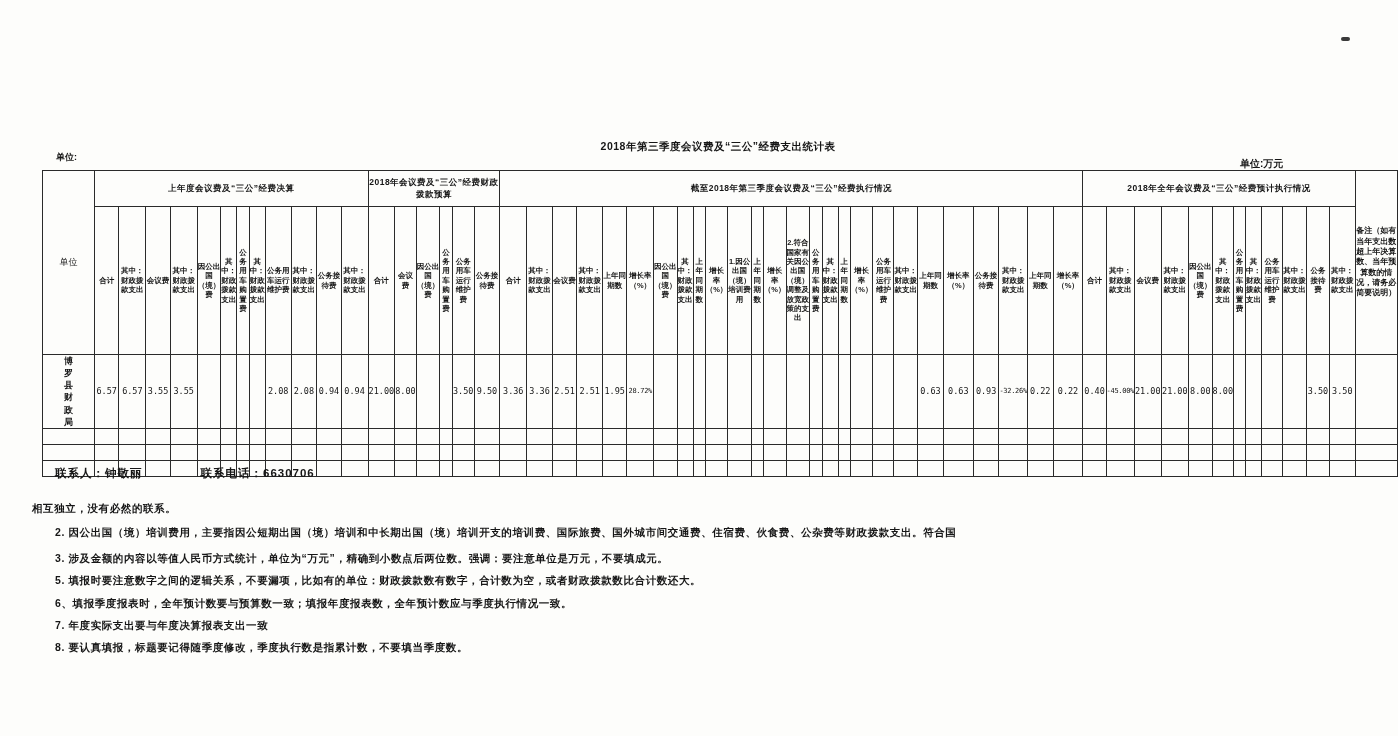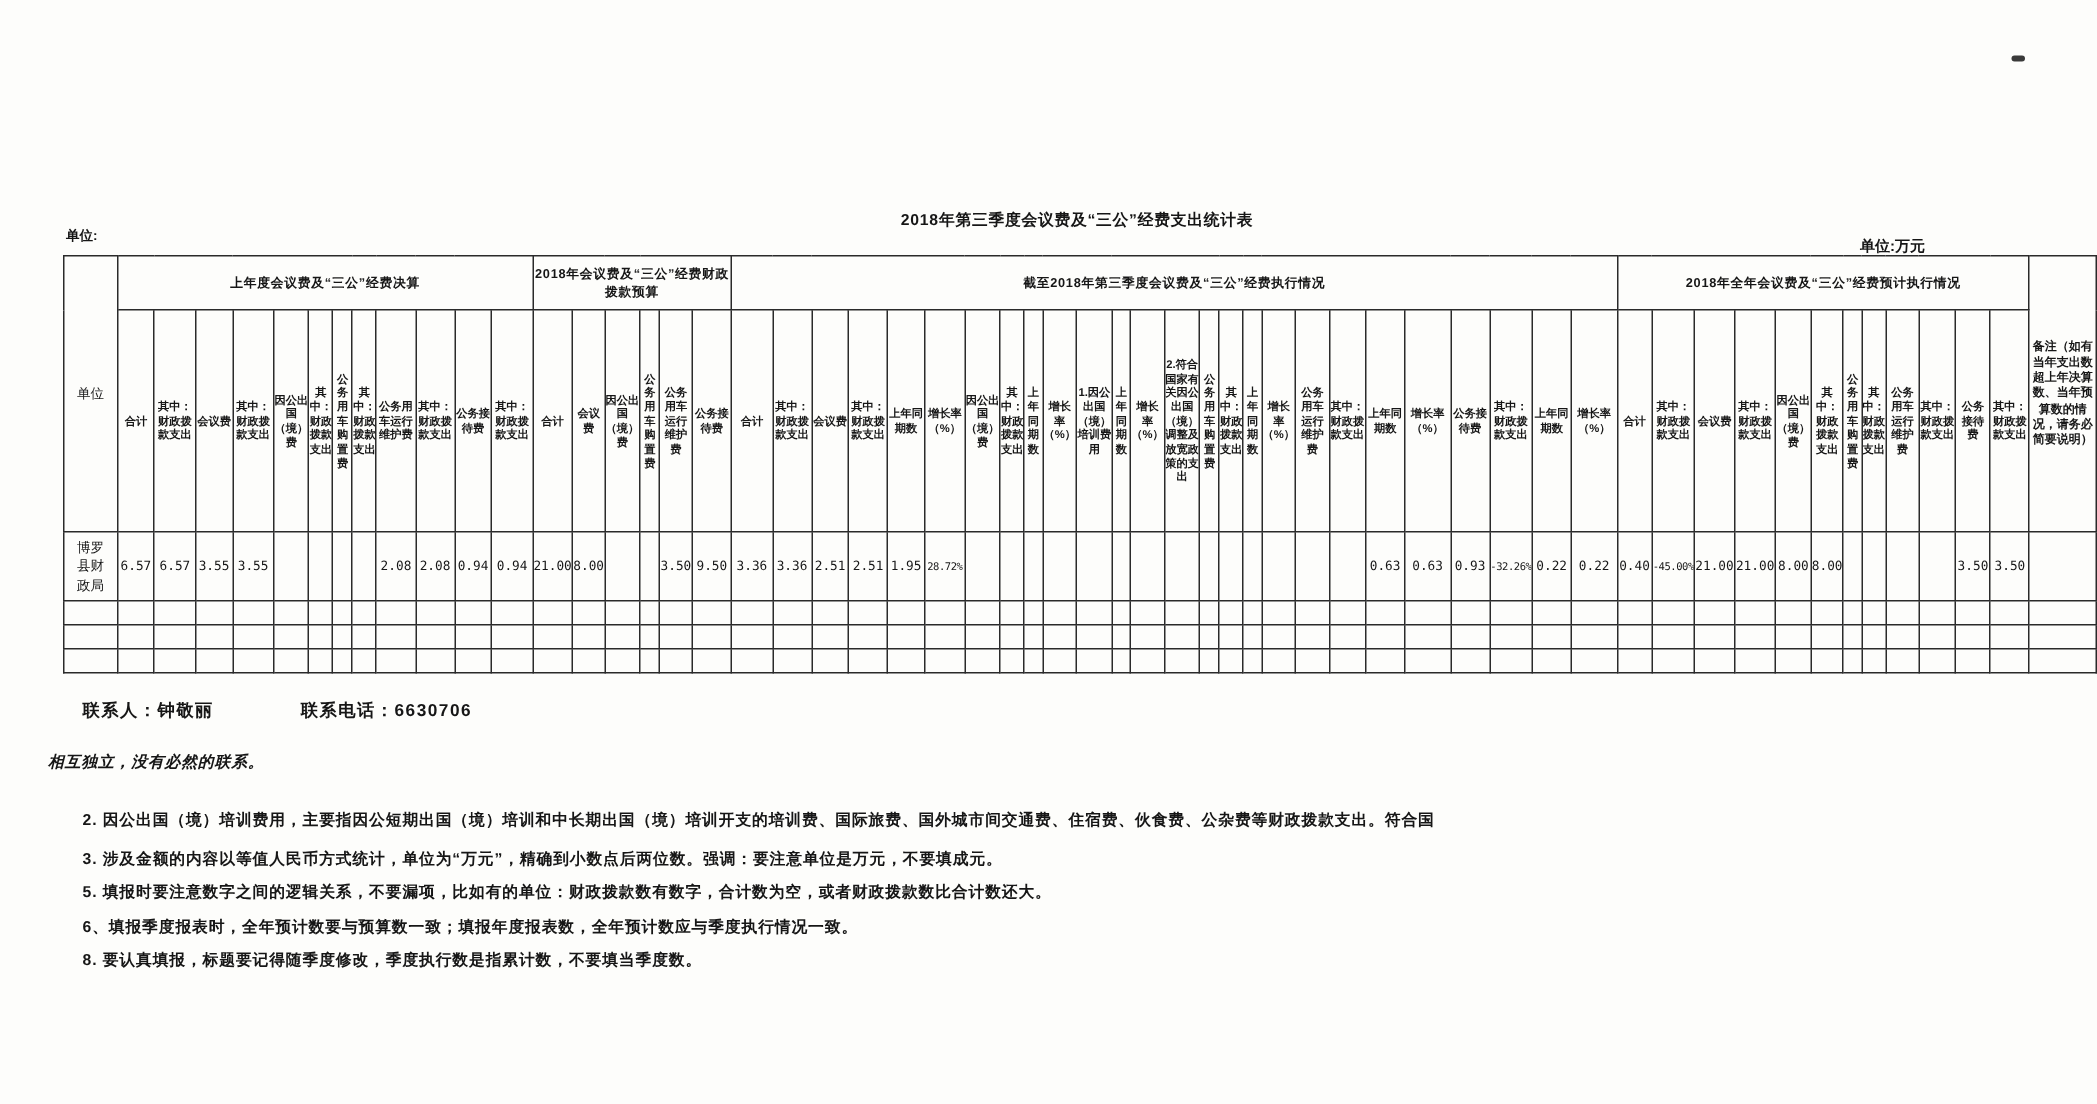--- a/index.html
+++ b/index.html
@@ -1,43 +1,43 @@
 <!DOCTYPE html>
 <html><head>
 <meta charset="utf-8">
 <style>
   html,body{margin:0;padding:0;}
   body{width:1398px;height:736px;background:#fdfdfb;position:relative;
        font-family:"Liberation Sans",sans-serif;color:#161616;overflow:hidden;}
   .title{position:absolute;top:140px;left:42px;width:1352px;text-align:center;
          font-size:10.5px;font-weight:700;letter-spacing:.5px;}
-  .unit-left{position:absolute;top:151px;left:44px;font-size:9px;font-weight:700;}
+  .unit-left{position:absolute;top:151px;left:56px;font-size:9px;font-weight:700;}
   .unit-right{position:absolute;top:157px;left:1240px;font-size:10px;font-weight:700;}
   .table-wrap{position:absolute;top:170px;left:42px;}
   table.grid{border-collapse:collapse;table-layout:fixed;border:1.5px solid #1b1b1b;}
   .grid th,.grid td{border:1px solid #2a2a2a;padding:0;vertical-align:middle;
         text-align:center;overflow:hidden;}
   tr.group-row{height:36px;}
   tr.cols-row{height:148px;}
   .gtitle{font-size:8.5px;font-weight:700;letter-spacing:.5px;}
   .corner{font-size:9px;font-weight:400;}
   .colh{font-size:7.5px;font-weight:700;line-height:1.25;word-break:break-all;padding:1px;}
   .remark-h{font-size:8px;font-weight:700;line-height:1.3;word-break:break-all;padding:0 13px;}
   tr.data-row{height:46px;}
   tr.empty-row{height:16px;}
-  td.rowname{font-size:9px;font-weight:400;line-height:1.35;word-break:break-all;padding:0 8px;}
+  td.rowname{font-size:9px;font-weight:700;line-height:1.35;word-break:break-all;padding:0 21px;}
   td.val{font-family:"DejaVu Sans Mono",monospace;font-size:8.5px;white-space:nowrap;}
   td.val.pct{font-size:7px;letter-spacing:-.3px;}
   .contact{position:absolute;top:466px;left:55px;font-size:11.5px;font-weight:700;
            display:flex;gap:58px;letter-spacing:1px;}
   .notes{position:absolute;top:502px;left:30px;width:1340px;font-size:10.5px;
          font-weight:600;letter-spacing:.6px;}
   .notes p{margin:0 0 10px 25px;line-height:1.18;}
   .notes p.note-head{margin-left:2px;margin-bottom:1px;}
-  .notes p.note-cont{margin-left:2px;margin-bottom:27px;font-style:italic;}
+  .notes p.note-cont{margin-left:2px;margin-bottom:12px;}
   .notes p.note-sp{margin-bottom:13px;}
   .artifact{position:absolute;top:37px;left:1341px;width:9px;height:4px;
             background:#3a3a3a;border-radius:2px;}
 </style>
 </head>
 <body>
 
 <div class="title">2018年第三季度会议费及“三公”经费支出统计表</div>
 <div class="unit-left">单位:</div>
 <div class="unit-right">单位:万元</div>
@@ -421,16 +421,17 @@
   <span>联系人：钟敬丽</span>
   <span>联系电话：6630706</span>
 </div>
 
 <div class="notes">
   <p class="note-cont">相互独立，没有必然的联系。</p>
   <p class="note-sp">2. 因公出国（境）培训费用，主要指因公短期出国（境）培训和中长期出国（境）培训开支的培训费、国际旅费、国外城市间交通费、住宿费、伙食费、公杂费等财政拨款支出。符合国</p>
   <p>3. 涉及金额的内容以等值人民币方式统计，单位为“万元”，精确到小数点后两位数。强调：要注意单位是万元，不要填成元。</p>
   <p>5. 填报时要注意数字之间的逻辑关系，不要漏项，比如有的单位：财政拨款数有数字，合计数为空，或者财政拨款数比合计数还大。</p>
   <p>6、填报季度报表时，全年预计数要与预算数一致；填报年度报表数，全年预计数应与季度执行情况一致。</p>
+  <p>7. 年度实际支出要与年度决算报表支出一致</p>
   <p>8. 要认真填报，标题要记得随季度修改，季度执行数是指累计数，不要填当季度数。</p>
 </div>
 
 <div class="artifact"></div>
 
 </body></html>

